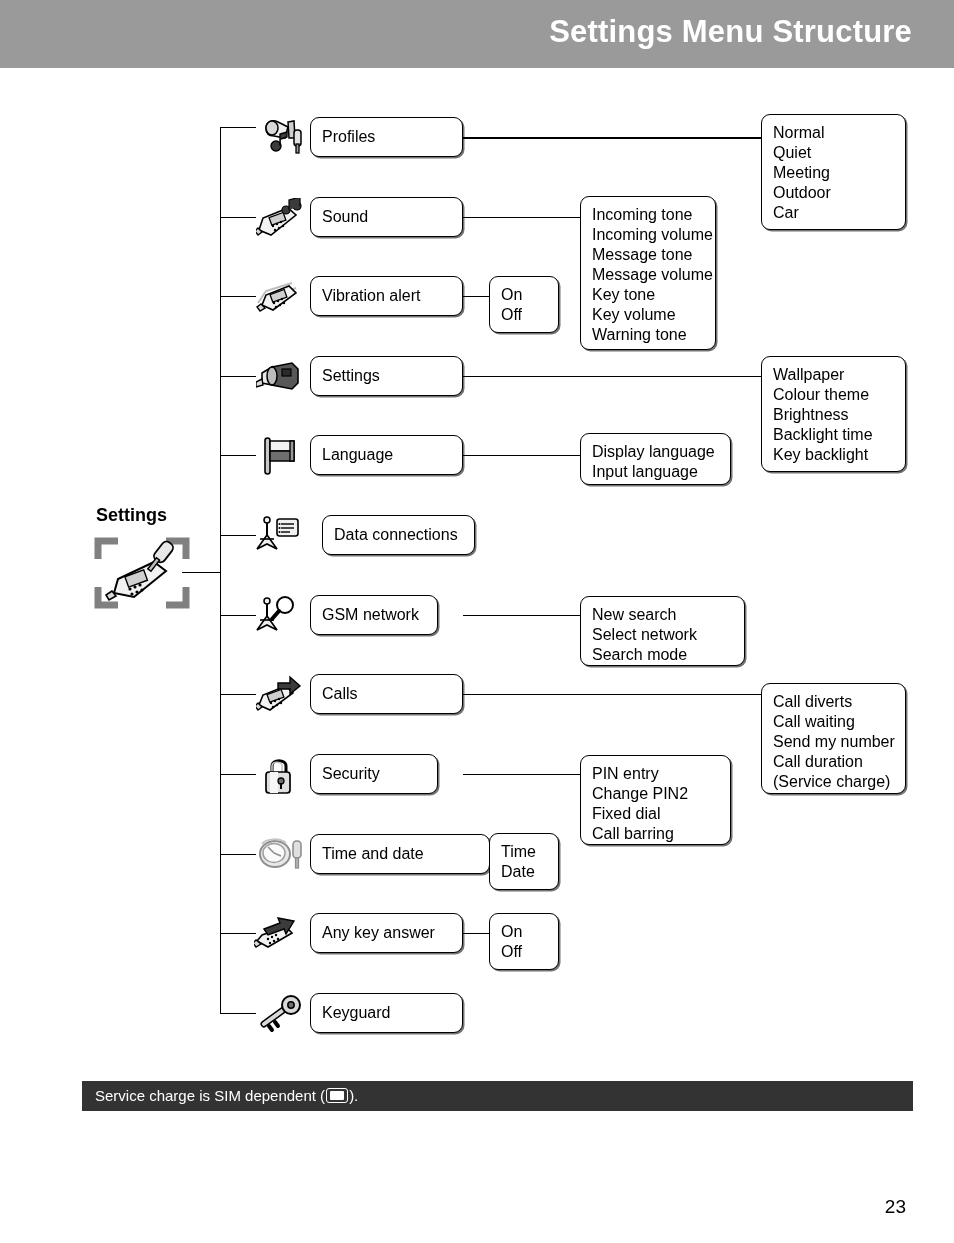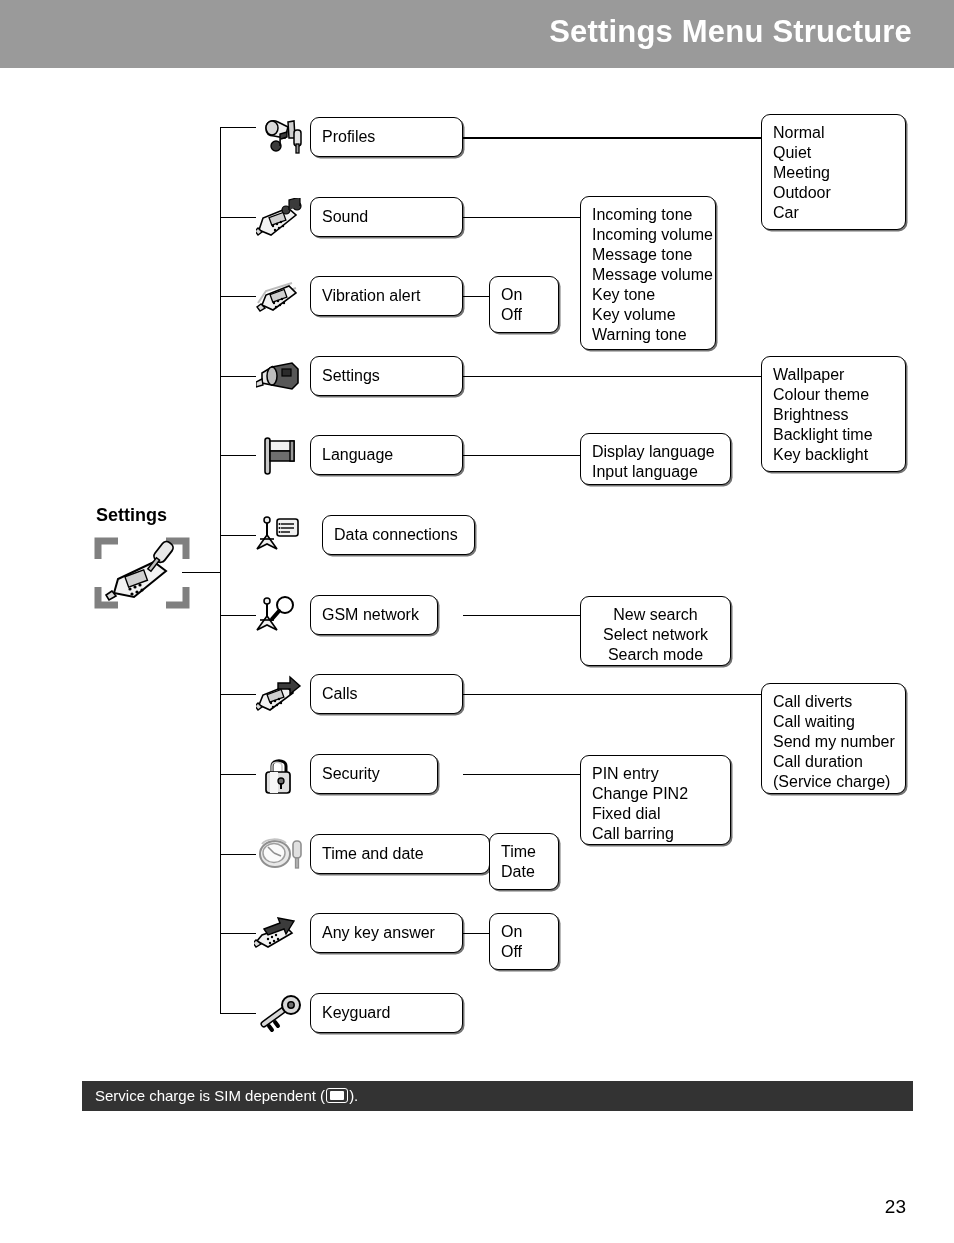--- a/index.html
+++ b/index.html
@@ -384,21 +384,21 @@
     <div class="row">Brightness</div>
     <div class="row">Backlight time</div>
     <div class="row">Key backlight</div>
   </div>
 
   <div class="box list" style="left:580px;top:433px;width:151px;height:52px;">
     <div class="row">Display language</div>
     <div class="row">Input language</div>
   </div>
 
-  <div class="box list" style="left:580px;top:596px;width:151px;height:70px;text-align:center;">
+  <div class="box list" style="left:580px;top:596px;width:165px;height:70px;">
     <div class="row">New search</div>
     <div class="row">Select network</div>
     <div class="row">Search mode</div>
   </div>
 
   <div class="box list" style="left:761px;top:675px;width:145px;height:111px;margin-top:8px;">
     <div class="row">Call diverts</div>
     <div class="row">Call waiting</div>
     <div class="row">Send my number</div>
     <div class="row">Call duration</div>

